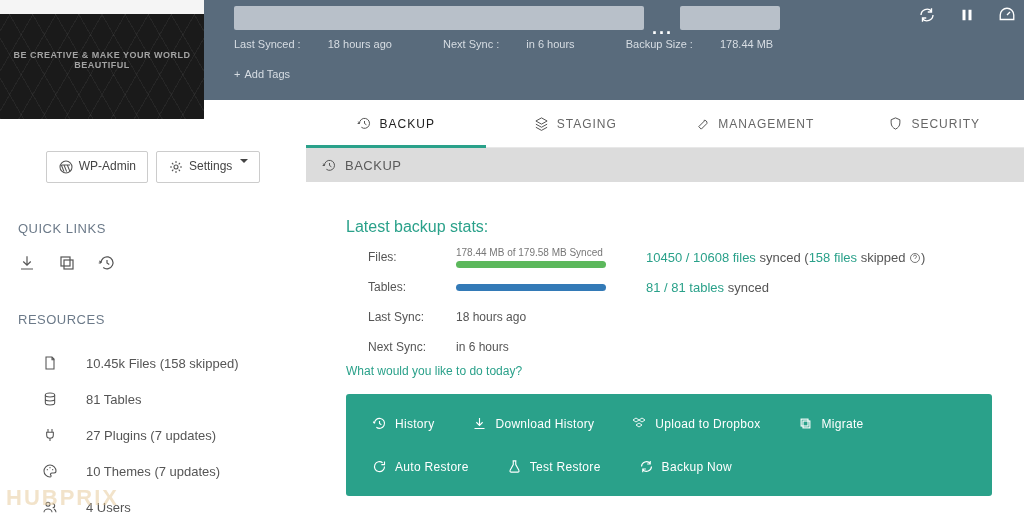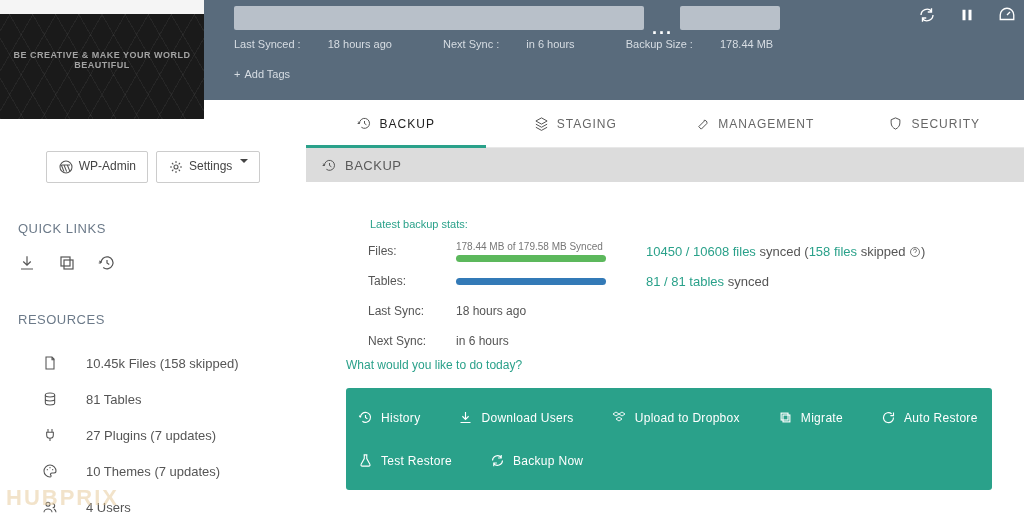--- a/index.html
+++ b/index.html
@@ -40,34 +40,34 @@
 .main { position: absolute; left: 306px; top: 100px; right: 0; bottom: 0; background: #fff; }
 .tabs { display: flex; height: 48px; align-items: center; border-bottom: 1px solid #e8e8e8; }
 .tab { flex: 1; display: flex; align-items: center; justify-content: center; gap: 8px; color: #666; font-size: 12px; letter-spacing: 1px; cursor: pointer; height: 100%; position: relative; }
 .tab.active { color: #222; }
 .tab.active::after { content: ""; position: absolute; left: 0; right: 0; bottom: -1px; height: 3px; background: #2aa18a; }
 .tab-ic { width: 15px; height: 15px; }
 
 .panel-head { background: #dcdcdc; height: 34px; display: flex; align-items: center; padding: 0 16px; color: #5a5a5a; font-size: 13px; letter-spacing: 0.5px; gap: 8px; }
 
 .panel-body { padding: 36px 32px 14px 40px; }
-.stats-title { color: #2aa18a; font-size: 11px; margin-bottom: 6px; margin-left: 24px; }
+.stats-title { color: #2aa18a; font-size: 16px; margin-bottom: 6px; }
 .stat-row { display: flex; align-items: center; min-height: 30px; }
 .stat-label { width: 110px; color: #555; font-size: 12px; padding-left: 22px; }
 .stat-mid { width: 190px; font-size: 12px; color: #555; }
 .stat-right { font-size: 13px; color: #555; }
 .num-link { color: #2aa18a; }
 .prog-wrap { width: 150px; }
 .prog-label { font-size: 10px; color: #777; margin-bottom: 3px; }
 .prog-bar { height: 7px; border-radius: 4px; }
 .prog-green { background: #5cb85c; width: 100%; }
 .prog-blue { background: #337ab7; width: 100%; }
 
 .prompt { color: #2aa18a; font-size: 12px; margin: 2px 0 16px 0; }
-.action-bar { background: #2aa18a; border-radius: 3px; padding: 22px 12px; display: flex; flex-wrap: wrap; gap: 28px 38px; }
+.action-bar { background: #2aa18a; border-radius: 3px; padding: 22px 26px; display: flex; flex-wrap: wrap; gap: 28px 38px; }
 .act { color: #fff; font-size: 12px; display: flex; align-items: center; gap: 8px; cursor: pointer; letter-spacing: 0.3px; }
 .act-ic { width: 15px; height: 15px; }
 
 .watermark { position: absolute; left: 6px; bottom: 6px; font-size: 22px; font-weight: 800; color: rgba(230,200,150,0.5); letter-spacing: 2px; font-family: Impact, sans-serif; }
 
 svg { display: block; }
 .gray-stroke { stroke: #555; fill: none; stroke-width: 1.6; }
 .white-stroke { stroke: #fff; fill: none; stroke-width: 1.8; }
 .caret { display: inline-block; width: 0; height: 0; border-left: 4px solid transparent; border-right: 4px solid transparent; border-top: 4px solid #444; margin-left: 3px; vertical-align: middle; }
 </style>
@@ -257,21 +257,21 @@
       <div class="act">
         <svg class="act-ic" viewBox="0 0 24 24">
             <path class="white-stroke" d="M4 12a8 8 0 1 1 3 6M12 8v4l3 2M4 12l-2-3"></path>
           </svg>
         <span>History</span>
       </div>
       <div class="act">
         <svg class="act-ic" viewBox="0 0 24 24">
             <path class="white-stroke" d="M12 3v12M7 10l5 5 5-5M4 20h16"></path>
           </svg>
-        <span>Download Users</span>
+        <span>Download History</span>
       </div>
       <div class="act">
         <svg class="act-ic" viewBox="0 0 24 24">
             <path class="white-stroke" d="M6 4l6 4-6 4-6-4zM18 4l6 4-6 4-6-4zM12 14l6 4-6 4-6-4z" transform="scale(0.8) translate(2 0)"></path>
           </svg>
         <span>Upload to Dropbox</span>
       </div>
       <div class="act">
         <svg class="act-ic" viewBox="0 0 24 24">
             <rect x="8" y="8" width="11" height="11" class="white-stroke"></rect>

